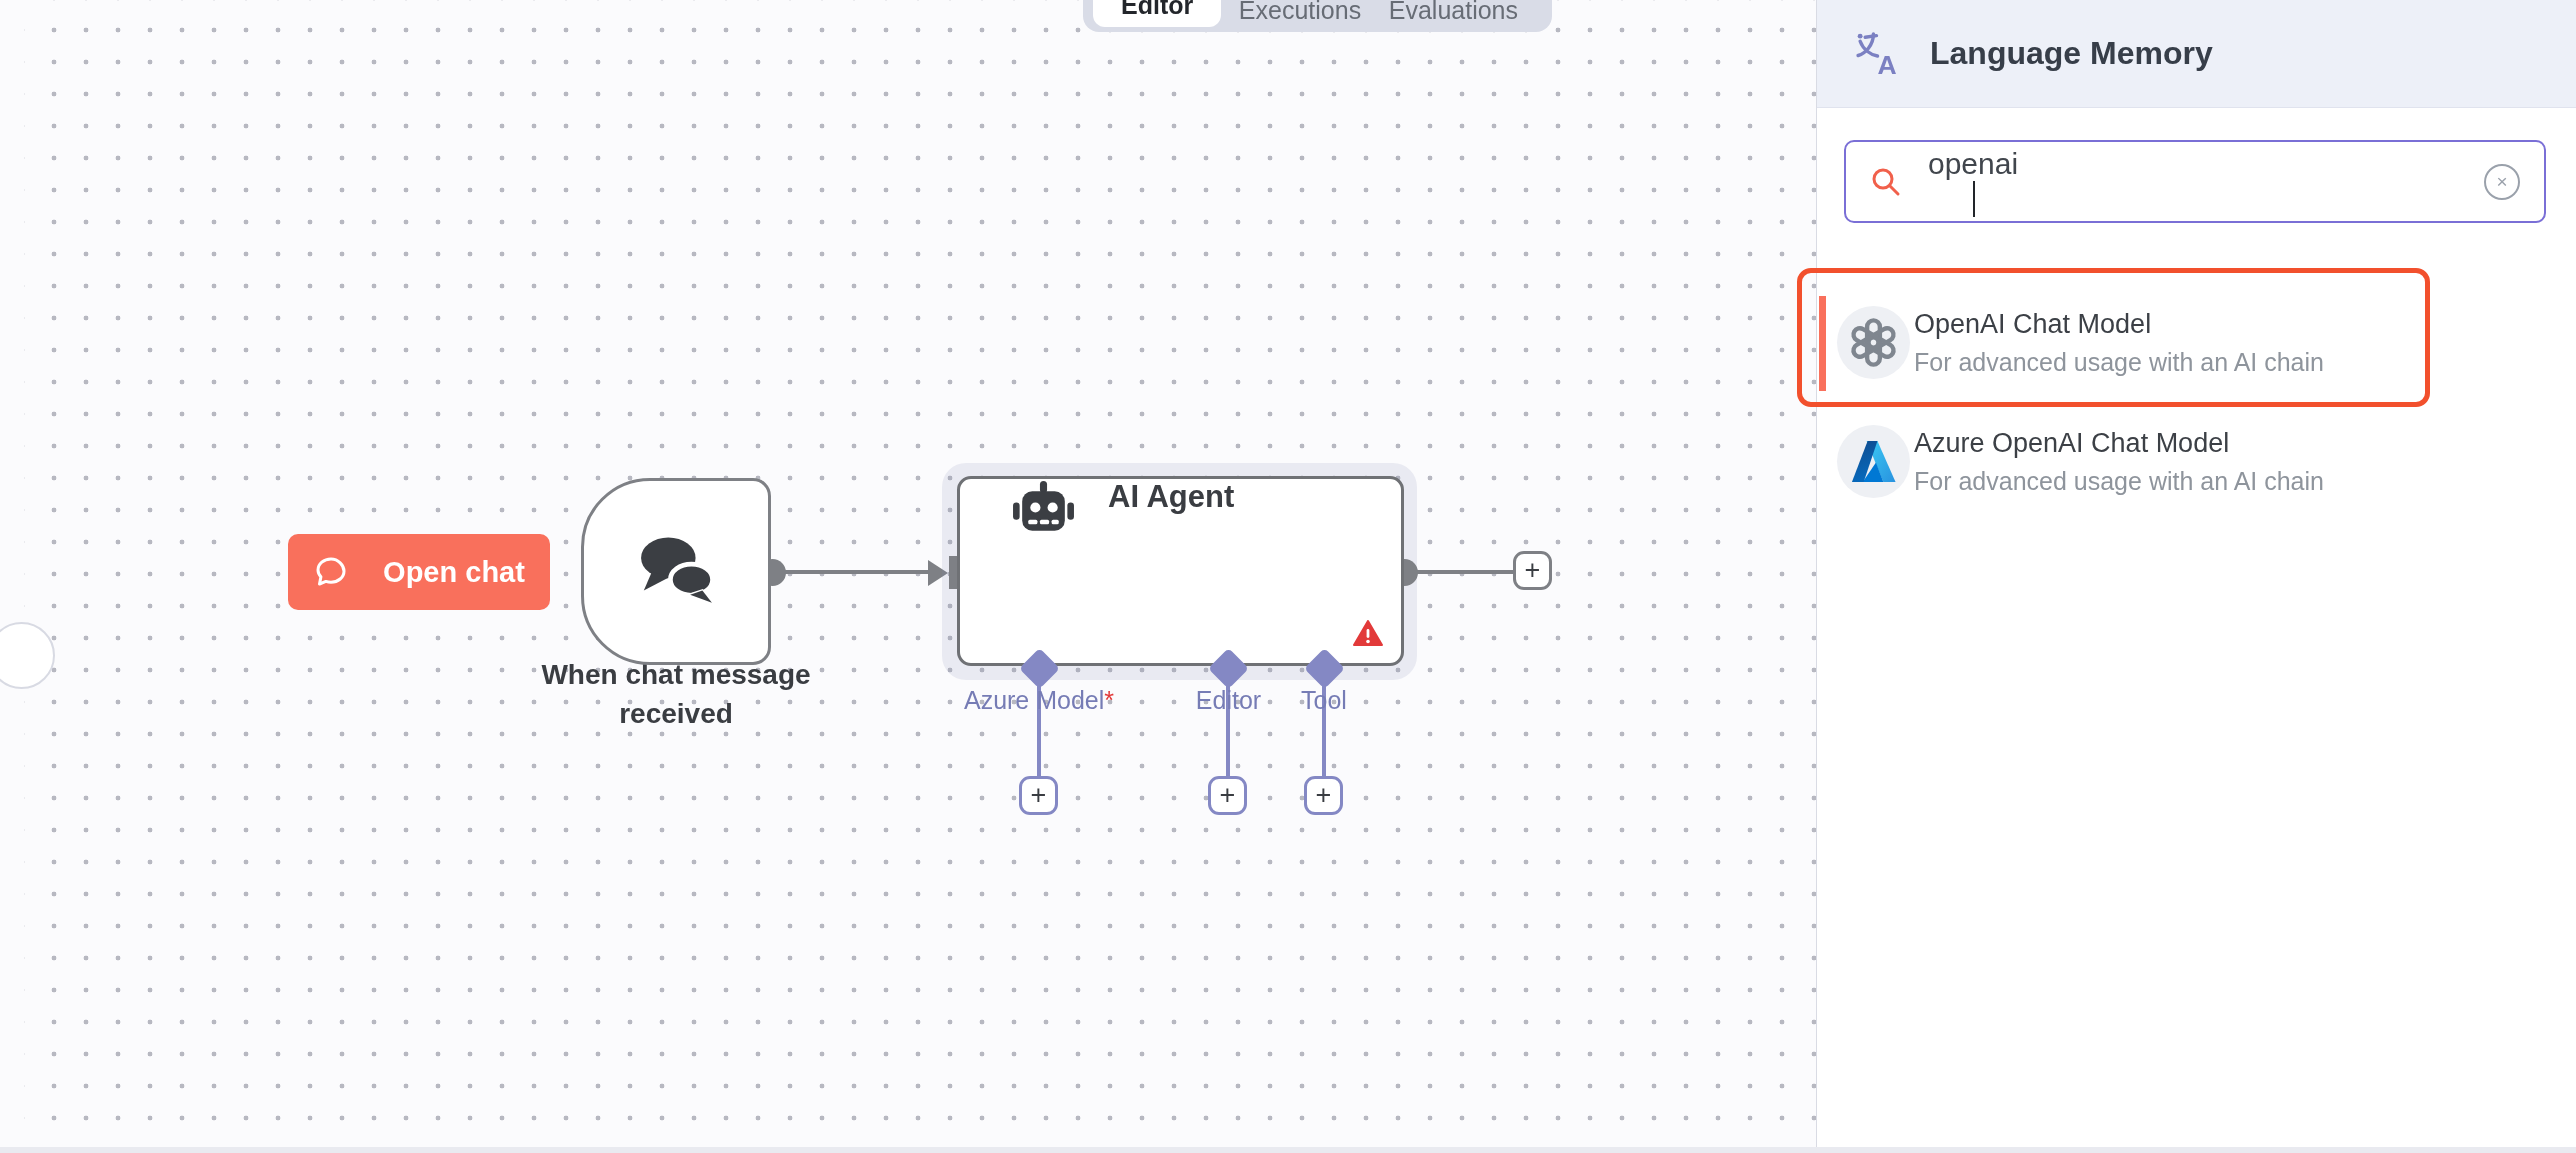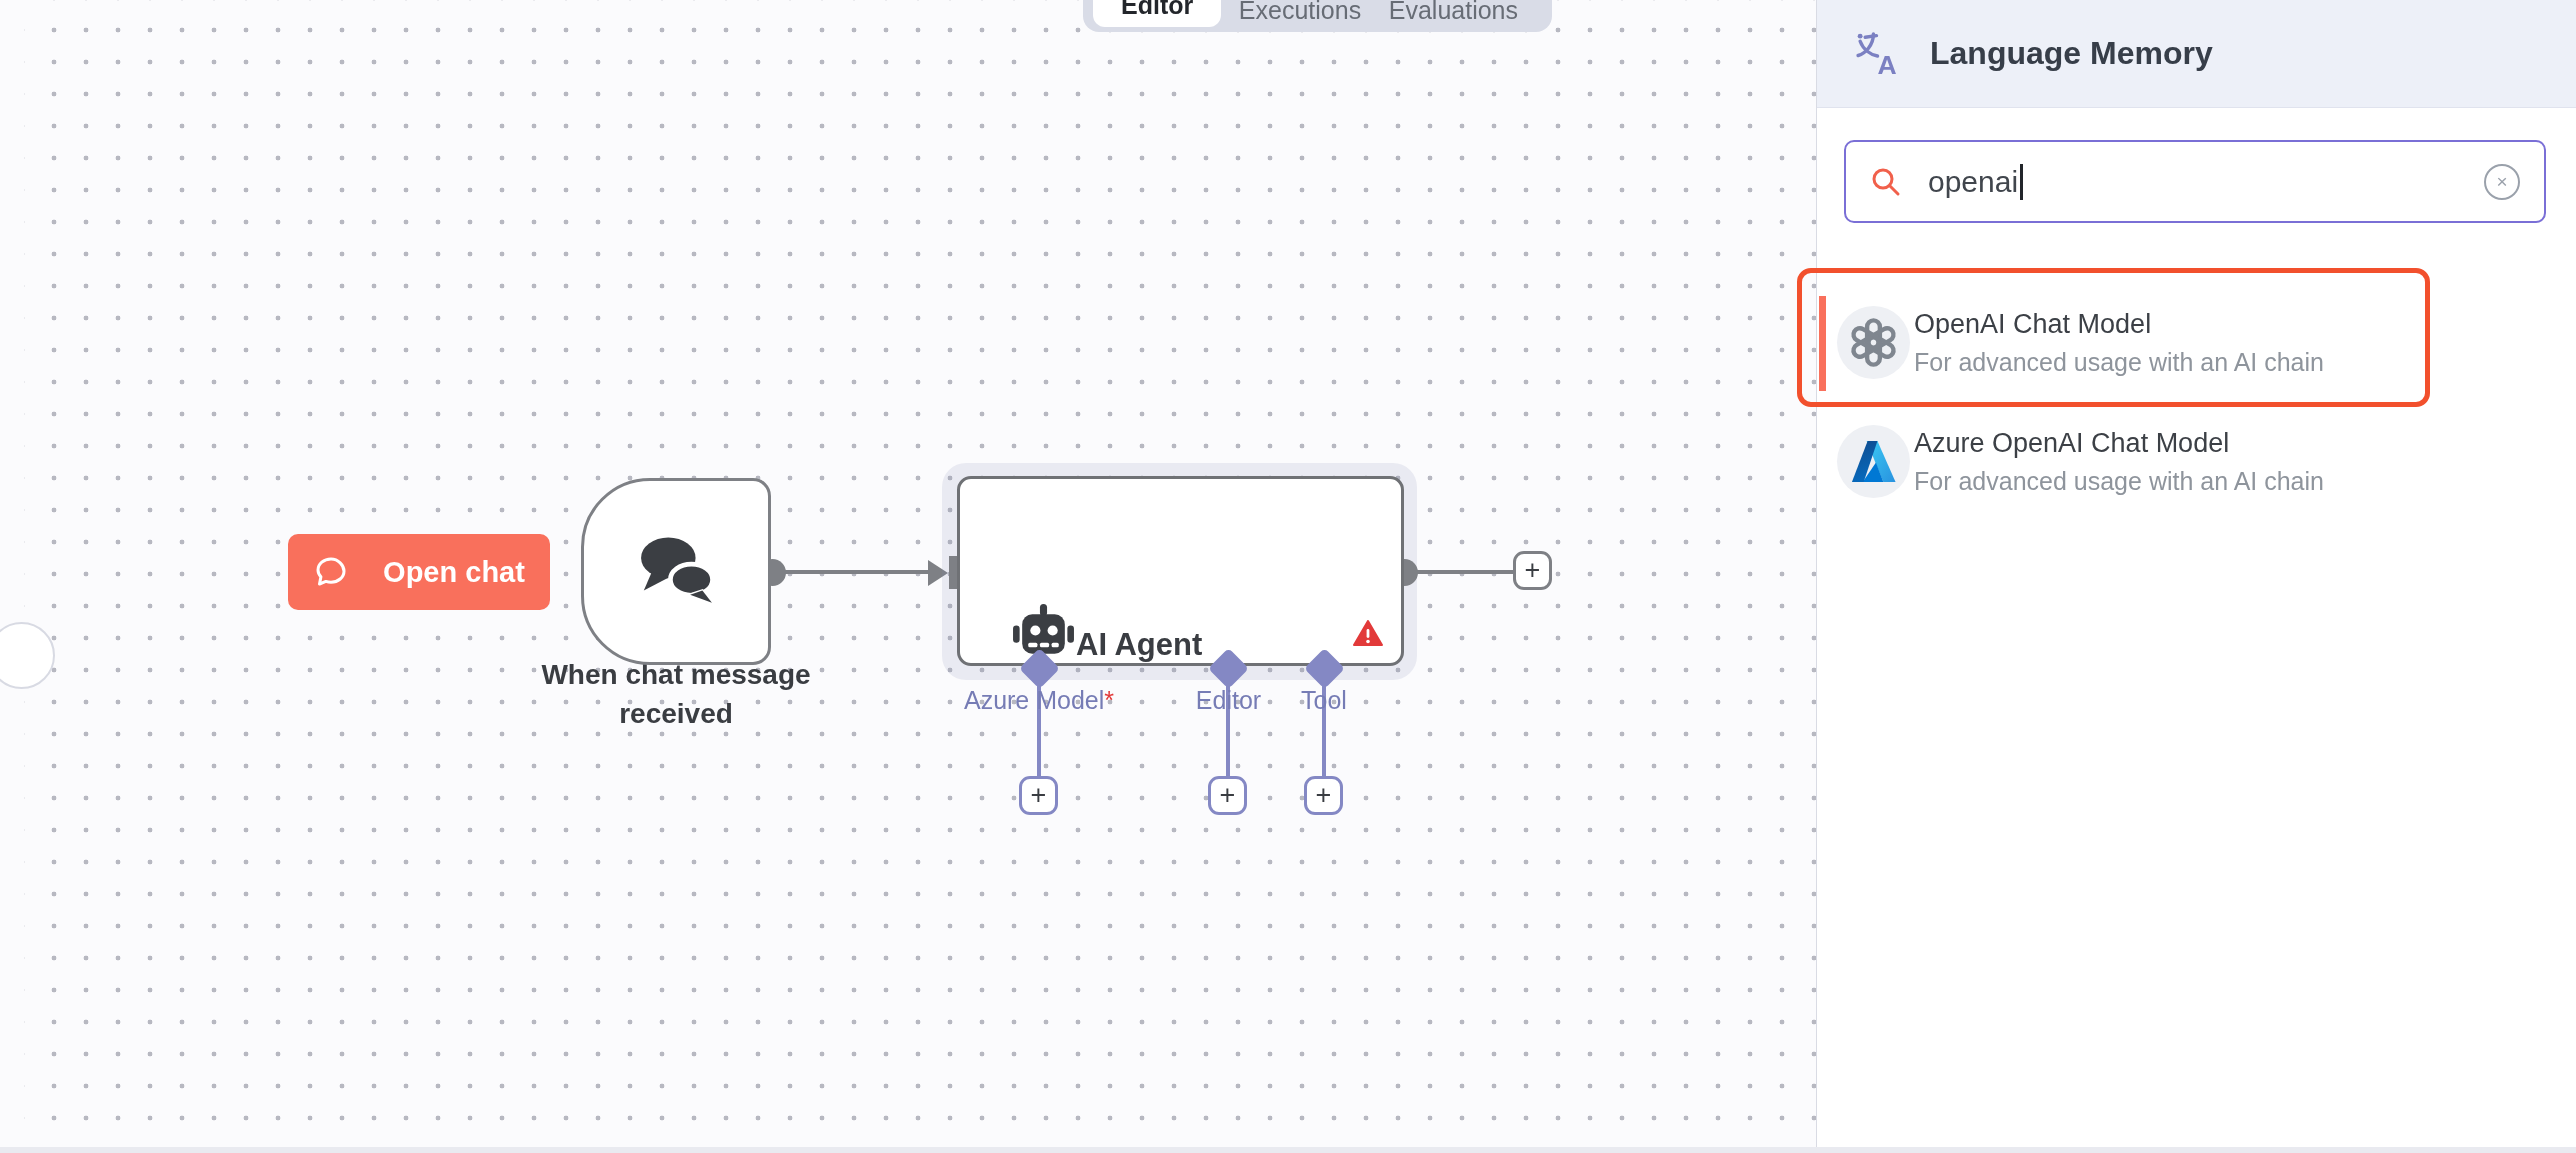--- a/index.html
+++ b/index.html
@@ -36,22 +36,22 @@
   .conn-line{position:absolute;background:#7e8085;z-index:2;}
   .conn-dot{position:absolute;width:27px;height:27px;border-radius:50%;background:#7e8085;z-index:3;}
   #input-arrow{position:absolute;left:904px;top:560px;width:0;height:0;border-left:20px solid #7e8085;
     border-top:13px solid transparent;border-bottom:13px solid transparent;z-index:3;}
   #input-square{position:absolute;left:925px;top:556px;width:17px;height:33px;background:#7e8085;z-index:4;}
 
   
   #agent-halo{position:absolute;left:918px;top:463px;width:475px;height:217px;background:rgba(130,136,180,0.14);
     border-radius:24px;z-index:3;}
   #agent-node{position:absolute;left:933px;top:476px;width:447px;height:190px;background:#ffffff;
-    border:3.5px solid #6f7175;border-radius:14px;box-sizing:border-box;display:flex;align-items:flex-end;
-    padding-left:51px;z-index:4;}
+    border:3.5px solid #6f7175;border-radius:14px;box-sizing:border-box;display:flex;align-items:flex-start;
+    padding-left:51px;gap:32px;z-index:4;}
   #agent-node .title{font-size:31px;font-weight:600;color:#3a3d42;}
   #agent-warning{position:absolute;left:1329px;top:620px;z-index:6;}
 
   
   .plus-btn{position:absolute;width:39px;height:39px;background:#ffffff;border-radius:11px;box-sizing:border-box;
     display:flex;align-items:center;justify-content:center;font-size:27px;color:#3a3d42;z-index:4;font-weight:400;}
   .plus-gray{border:3.5px solid #7e8085;}
   .plus-purple{border:3px solid #8488c4;}
 
   
@@ -66,21 +66,21 @@
 
   
   #sidebar{position:absolute;left:1816px;top:0;width:760px;height:1154px;background:#ffffff;
     border-left:1px solid #d9dbe4;box-sizing:border-box;z-index:10;}
   #sidebar-header{height:108px;background:#edf0f8;border-bottom:1px solid #e0e3ee;display:flex;
     align-items:center;padding-left:36px;box-sizing:border-box;}
   #sidebar-header .title{margin-left:28px;font-size:32px;font-weight:600;color:#373e49;}
 
   #search-box{position:absolute;left:27px;top:140px;width:702px;height:83px;border:2.5px solid #7a6fd6;
     border-radius:10px;background:#ffffff;display:flex;align-items:center;padding:0 24px;box-sizing:border-box;cursor:text;}
-  #search-text{margin-left:26px;font-size:30px;color:#41464d;display:flex;align-items:center;}
+  #search-text{margin-left:26px;font-size:30px;color:#41464d;display:flex;align-items:center;flex-direction:column;}
   #caret{display:inline-block;width:2.5px;height:36px;background:#22252a;margin-left:2px;}
   #clear-btn{margin-left:auto;width:32px;height:32px;border:2px solid #9aa1ab;border-radius:50%;color:#9aa1ab;
     display:flex;align-items:center;justify-content:center;font-size:19px;cursor:pointer;}
 
   .lm-item{position:absolute;left:0;width:760px;height:123px;display:flex;align-items:center;cursor:pointer;}
   .lm-icon-circle{width:73px;height:73px;border-radius:50%;background:#eef0f4;margin-left:20px;
     display:flex;align-items:center;justify-content:center;flex:none;}
   .lm-text{margin-left:4px;}
   .lm-name{font-size:27px;font-weight:500;color:#3c4046;line-height:36px;}
   .lm-desc{font-size:25px;color:#8e949c;line-height:34px;margin-top:3px;}

